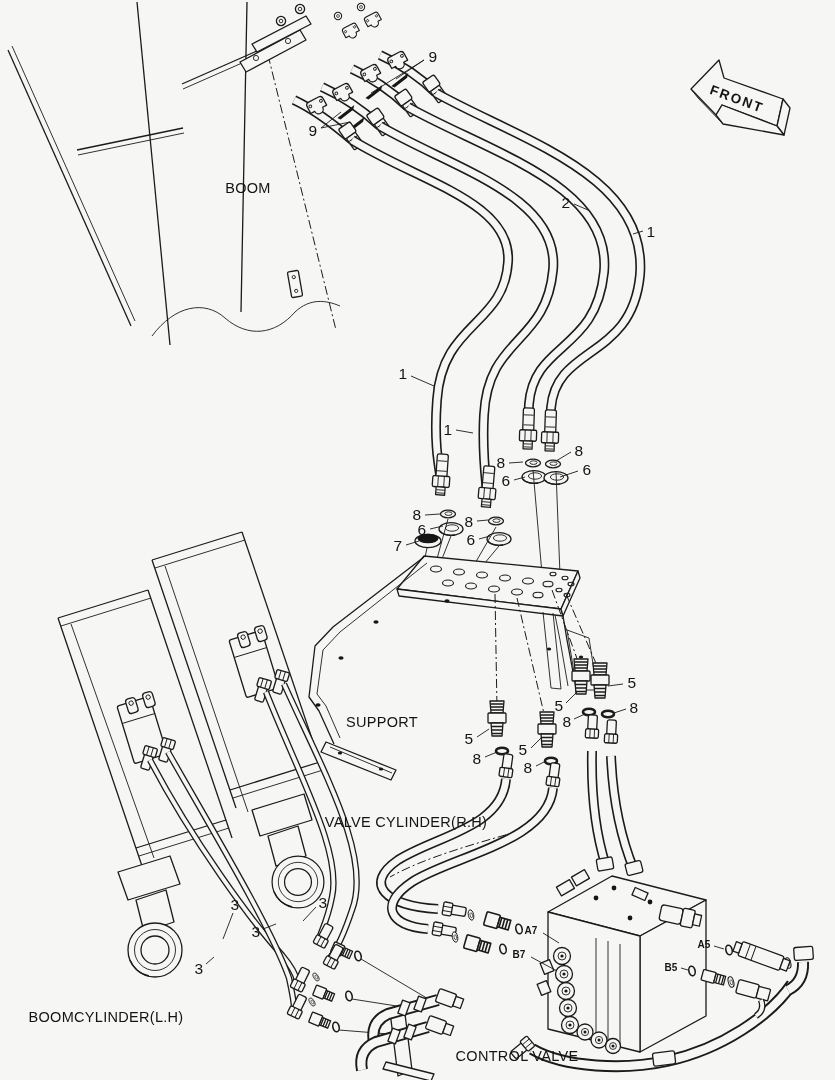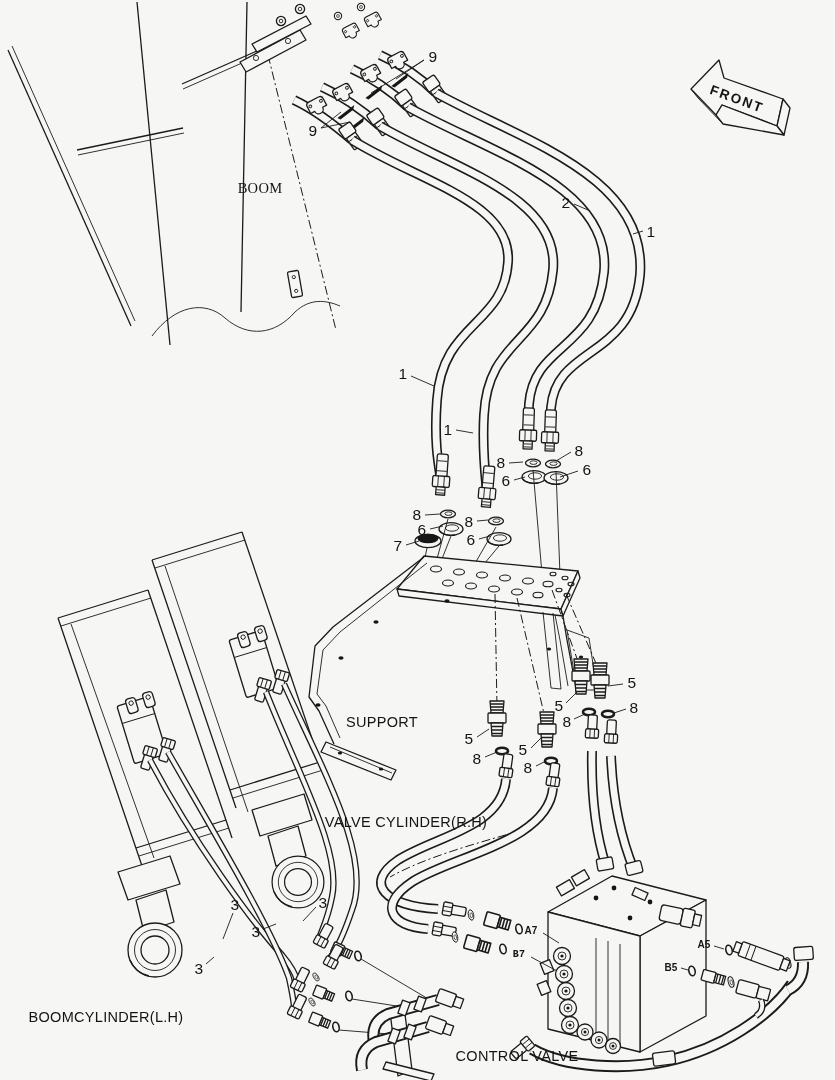--- a/index.html
+++ b/index.html
@@ -483,28 +483,28 @@
                          M566,703 L578,691 M574,719 L585,714
                          M477,737 L489,729 M485,757 L497,752
                          M531,748 L541,738 M536,766 L546,761
                          M233,913 L223,939 M316,907 L303,921
                          M263,929 L276,924 M206,964 L214,957
                          M543,933 L559,943 M531,957 L557,971
                          M714,946 L724,949 M681,968 L688,970"></path>
 </g>
 </svg>
 <div id="labels">
-      <div class="lbl" style="left: 260px; top: 188px; font-family: Liberation Serif, serif;">BOOM</div>
+      <div class="lbl" style="left: 248px; top: 188px;">BOOM</div>
       <div class="lbl front-label" style="left: 737px; top: 99px; transform: translate(-50%, -50%) rotate(20deg);">FRONT</div>
       <div class="lbl" style="left: 382px; top: 722px;">SUPPORT</div>
       <div class="lbl" style="left: 406px; top: 822px;">VALVE CYLINDER(R.H)</div>
       <div class="lbl" style="left: 106px; top: 993px; margin-top: 24px;">BOOMCYLINDER(L.H)</div>
       <div class="lbl" style="left: 517px; top: 1056px;">CONTROL VALVE</div>
       <div class="lbl port" style="left: 531px; top: 930px;">A7</div>
-      <div class="lbl port" style="left: 519px; top: 954px; font-family: Liberation Mono, monospace;">B7</div>
+      <div class="lbl port" style="left: 519px; top: 954px;">B7</div>
       <div class="lbl port" style="left: 704px; top: 944px;">A5</div>
       <div class="lbl port" style="left: 671px; top: 967px;">B5</div>
       <div class="lbl callout" style="left: 433px; top: 57px;">9</div>
       <div class="lbl callout" style="left: 313px; top: 131px;">9</div>
       <div class="lbl callout" style="left: 566px; top: 203px;">2</div>
       <div class="lbl callout" style="left: 651px; top: 232px;">1</div>
       <div class="lbl callout" style="left: 403px; top: 374px;">1</div>
       <div class="lbl callout" style="left: 448px; top: 430px;">1</div>
       <div class="lbl callout" style="left: 501px; top: 463px;">8</div>
       <div class="lbl callout" style="left: 506px; top: 481px;">6</div>

